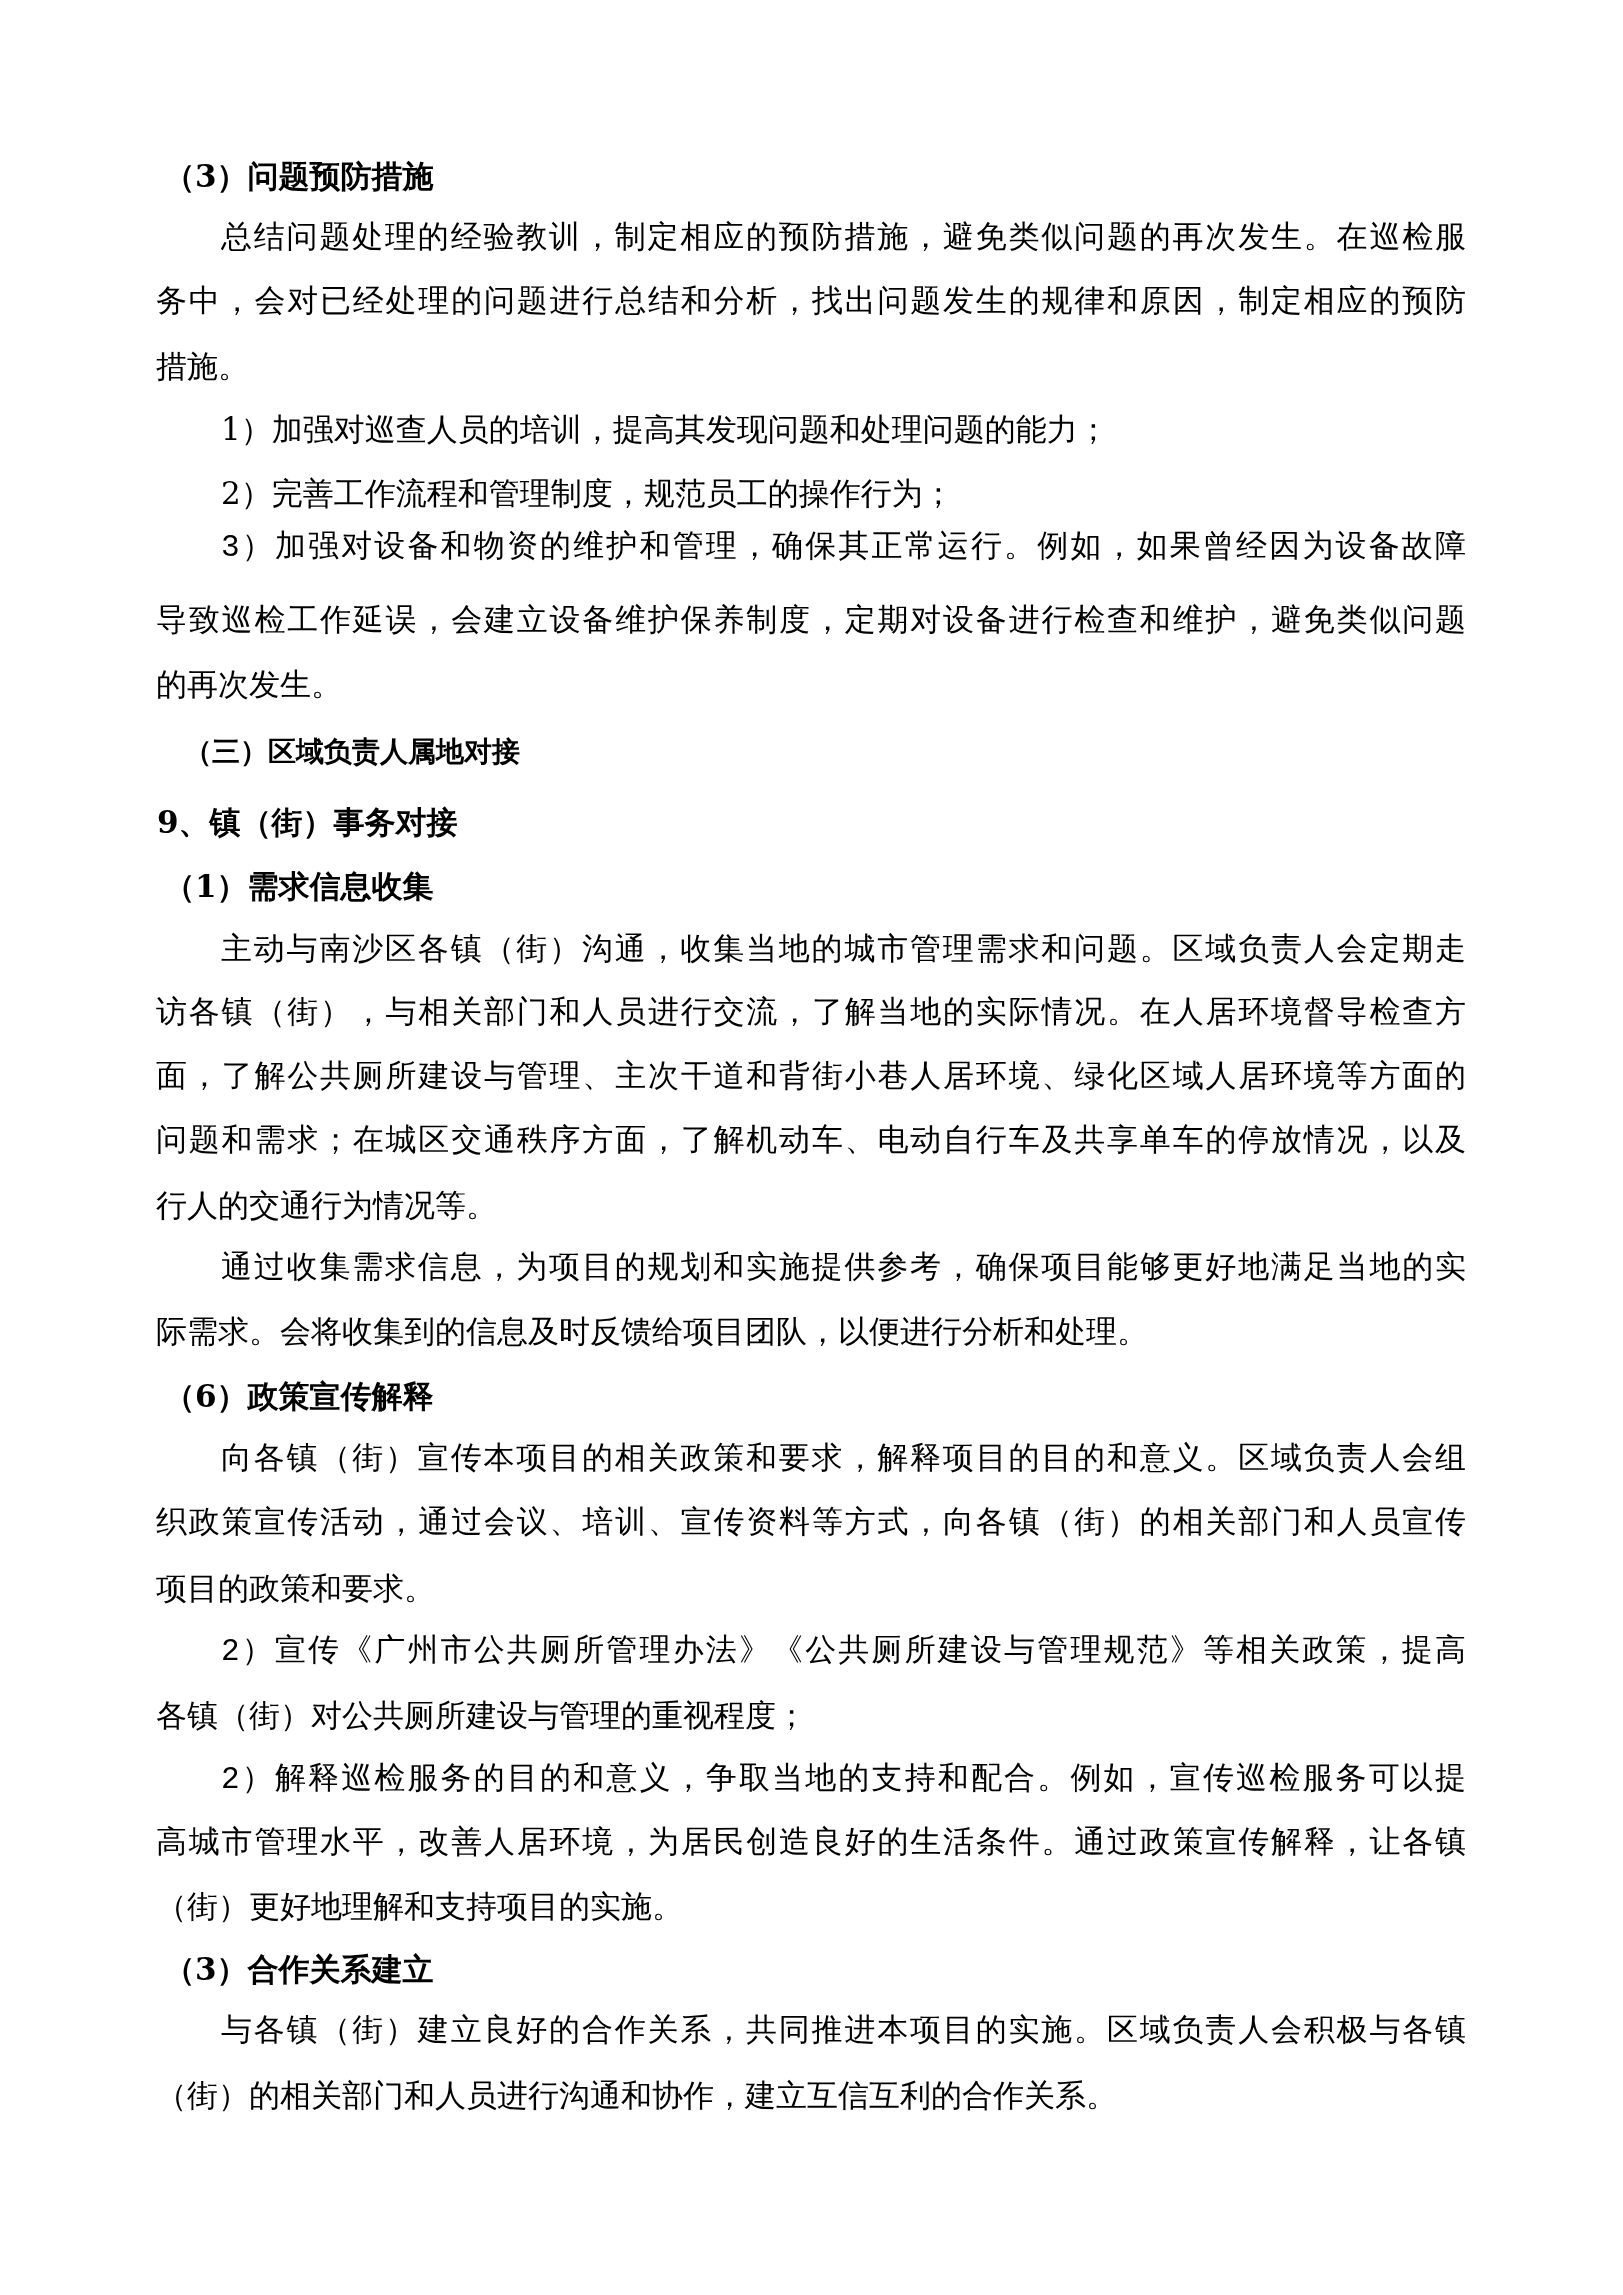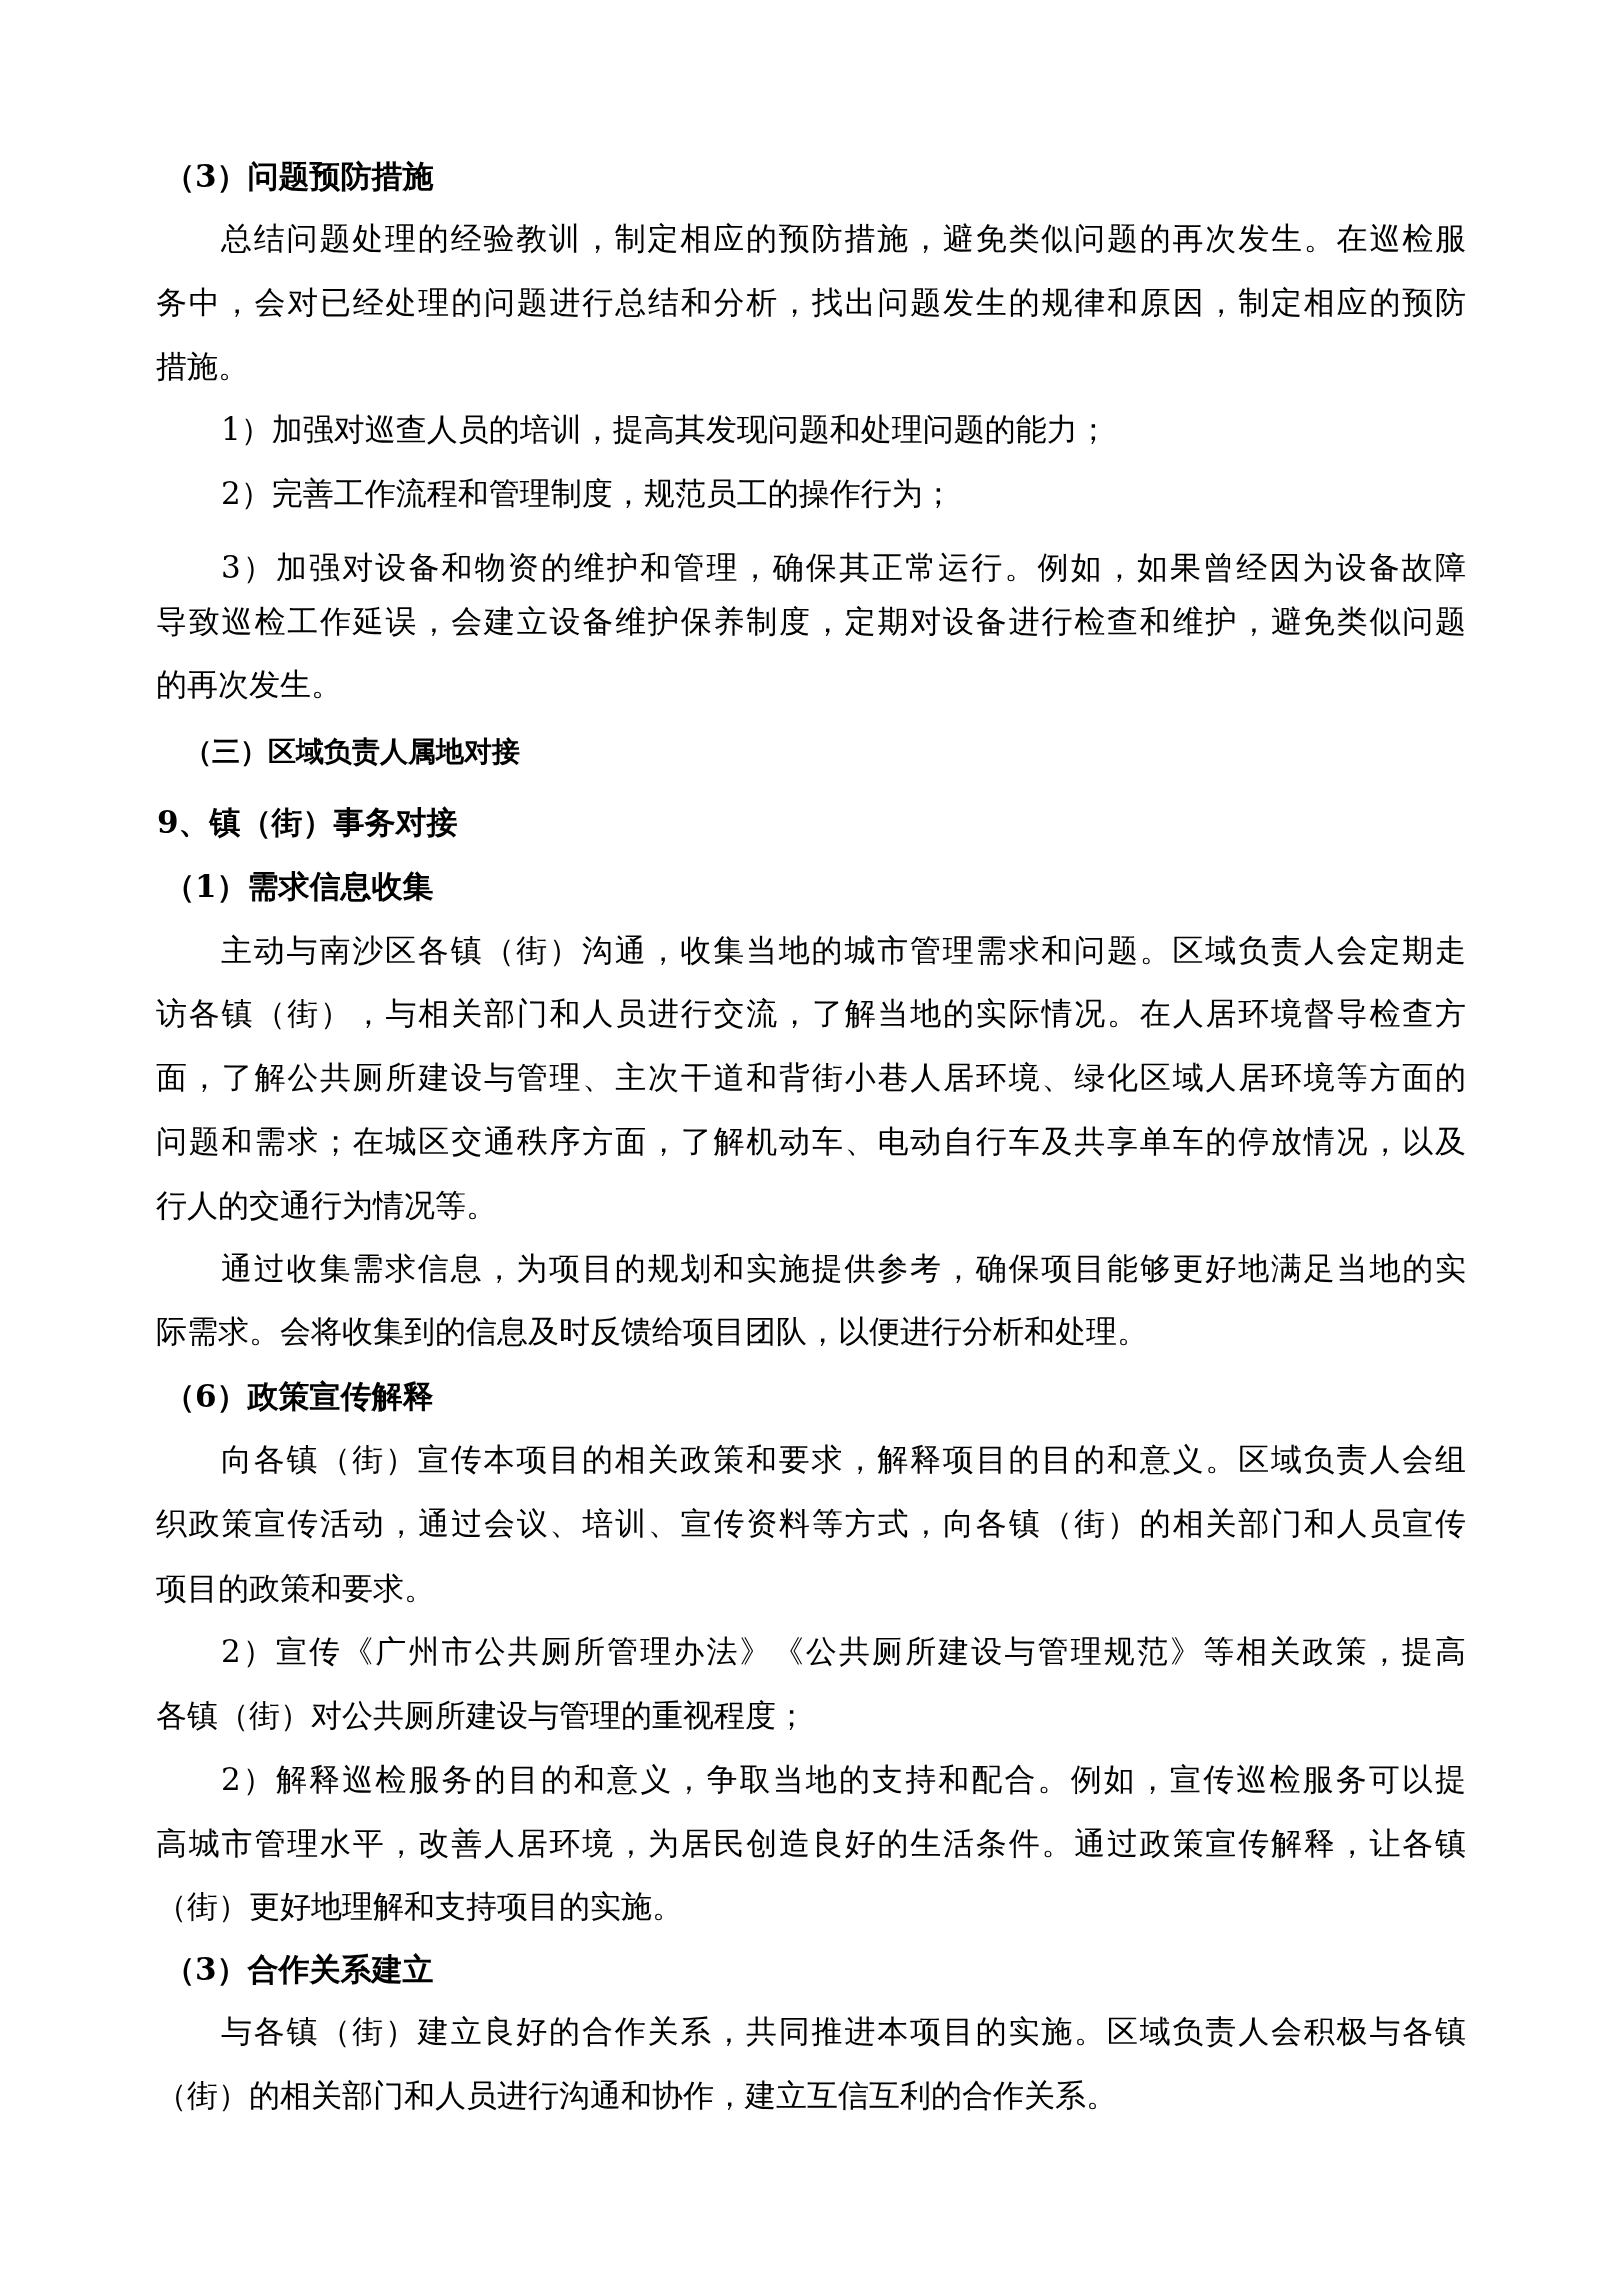--- a/index.html
+++ b/index.html
@@ -9,41 +9,41 @@
     position: absolute;
     left: 156px;
     width: 1310px;
     height: 39px;
     line-height: 39px;
     font-family: "DejaVu Serif", "Liberation Serif", serif;
     font-size: 31px;
     white-space: nowrap;
     color: #000;
   }
-  .full { text-align: justify; text-align-last: justify; }
+  .full { text-align: justify; text-align-last: justify; font-family: Liberation Mono, monospace; }
   .ind { left: 221px; width: 1245px; }
   .h4 { font-weight: bold; left: 164px; }
   .h3 { font-weight: bold; left: 157px; }
   .h2 { font-weight: bold; font-size: 28px; height: 46px; line-height: 46px; left: 184px; }
 </style>
 </head>
 <body>
 
 <div class="page">
 
   <div class="ln h4" style="top:157px">（3）问题预防措施</div>
 
   <div class="ln ind full" style="top:219px">总结问题处理的经验教训，制定相应的预防措施，避免类似问题的再次发生。在巡检服</div>
   <div class="ln full" style="top:283px">务中，会对已经处理的问题进行总结和分析，找出问题发生的规律和原因，制定相应的预防</div>
   <div class="ln" style="top:347px">措施。</div>
 
   <div class="ln ind" style="top:410px">1）加强对巡查人员的培训，提高其发现问题和处理问题的能力；</div>
   <div class="ln ind" style="top:474px">2）完善工作流程和管理制度，规范员工的操作行为；</div>
 
-  <div class="ln ind full" style="top:548px">3）加强对设备和物资的维护和管理，确保其正常运行。例如，如果曾经因为设备故障</div>
+  <div class="ln ind full" style="top:528px">3）加强对设备和物资的维护和管理，确保其正常运行。例如，如果曾经因为设备故障</div>
   <div class="ln full" style="top:602px">导致巡检工作延误，会建立设备维护保养制度，定期对设备进行检查和维护，避免类似问题</div>
   <div class="ln" style="top:665px">的再次发生。</div>
 
   <div class="ln h2" style="top:729px">（三）区域负责人属地对接</div>
 
   <div class="ln h3" style="top:803px">9、镇（街）事务对接</div>
 
   <div class="ln h4" style="top:867px">（1）需求信息收集</div>
 
   <div class="ln ind full" style="top:931px">主动与南沙区各镇（街）沟通，收集当地的城市管理需求和问题。区域负责人会定期走</div>

